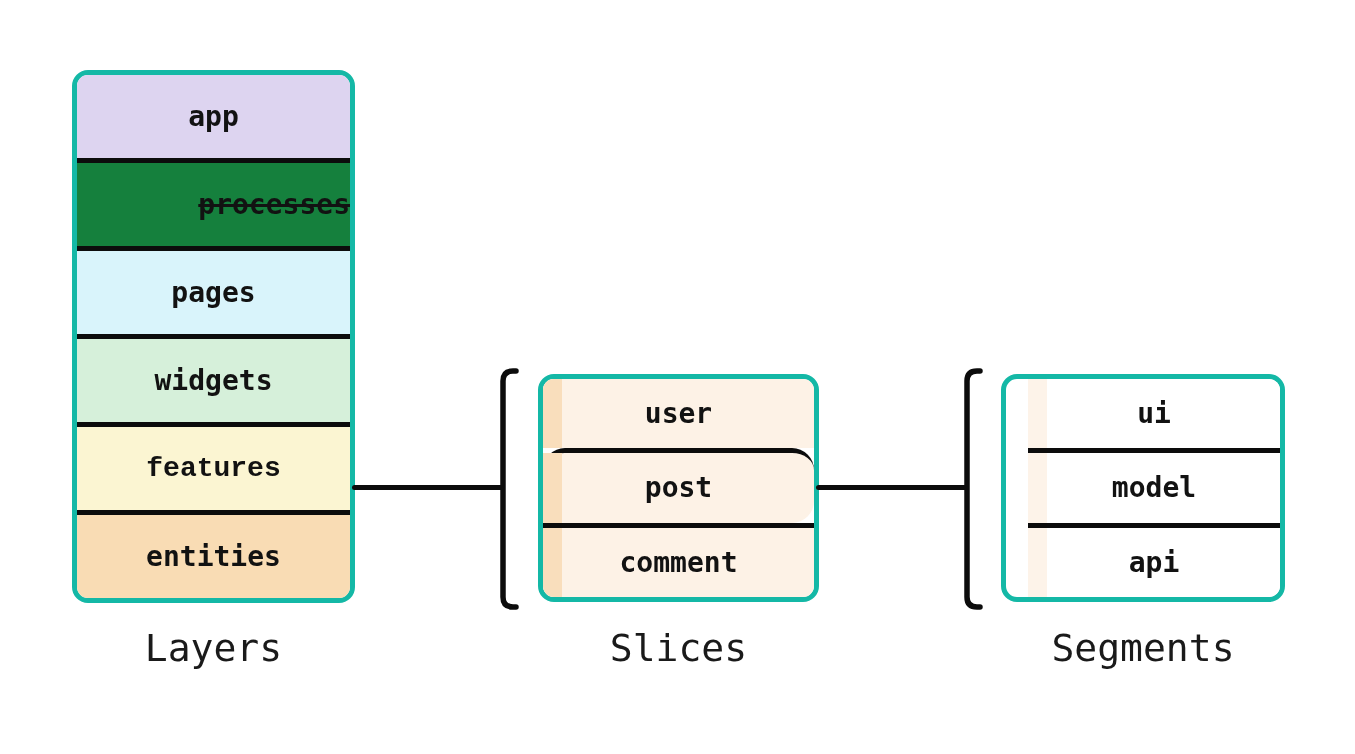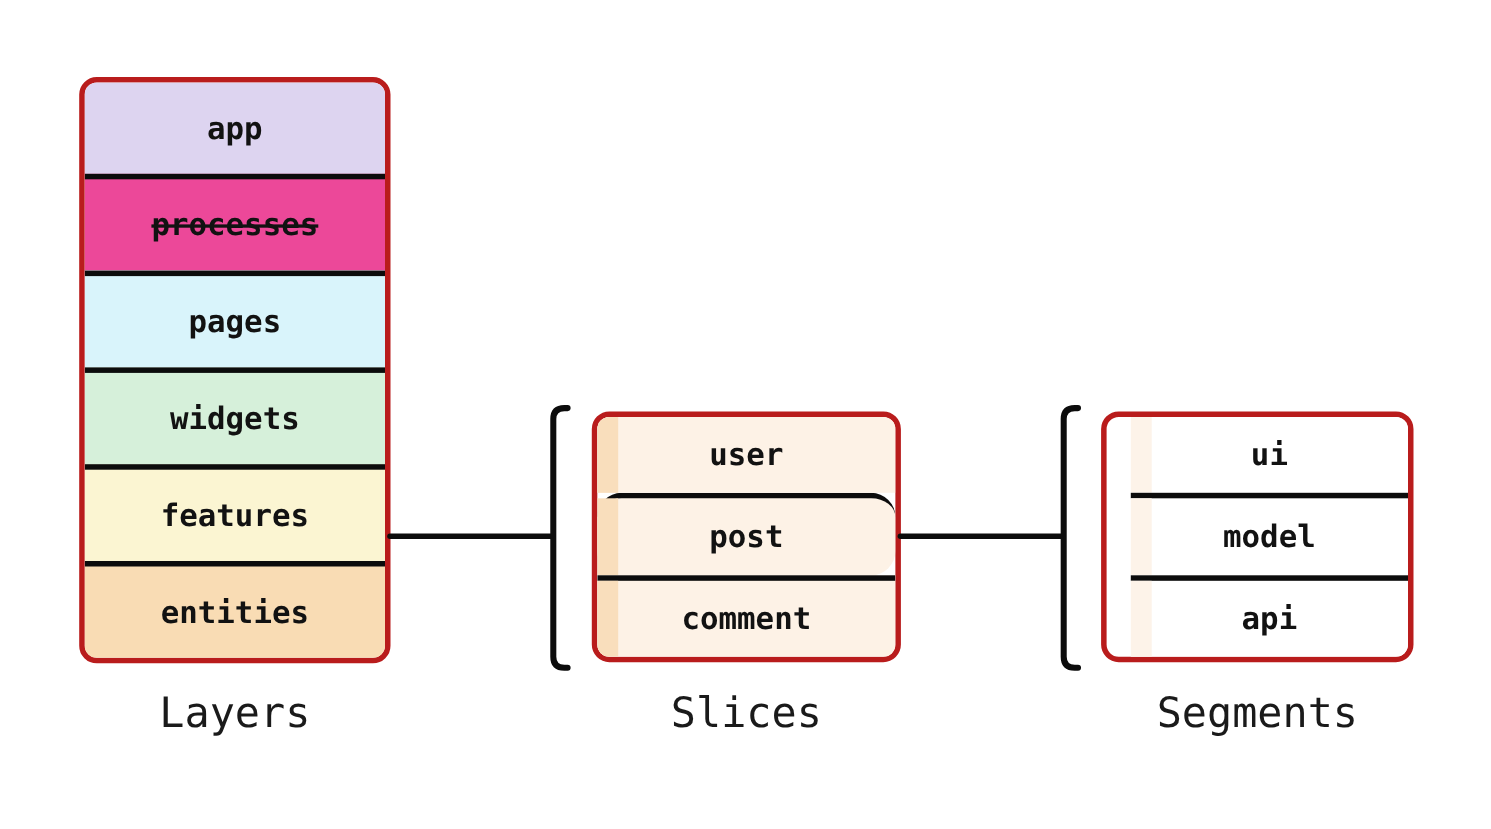--- a/index.html
+++ b/index.html
@@ -11,21 +11,21 @@
     position: relative;
     width: 1355px;
     height: 754px;
     background: #ffffff;
     overflow: hidden;
     font-family: "DejaVu Sans Mono", monospace;
   }
   .stack {
     position: absolute;
     box-sizing: border-box;
-    border: 5px solid #b91c1c;
+    border: 5px solid #14b8a6;
     border-radius: 16px;
     overflow: hidden;
     display: flex;
     flex-direction: column;
     background: #ffffff;
   }
   .row {
     flex: 1;
     position: relative;
     display: flex;
@@ -88,30 +88,30 @@
 </style>
 </head>
 <body>
 
 <div class="canvas">
 
   <div class="stack layers-box">
     <div class="row" style="background-color: rgb(221, 212, 240);">
       <span class="row-label">app</span>
     </div>
-    <div class="row" style="background-color: #ec4899;">
+    <div class="row" style="background-color: #15803d; justify-content: flex-end;">
       <span class="row-label strike">processes</span>
     </div>
     <div class="row" style="background-color: rgb(217, 244, 251);">
       <span class="row-label">pages</span>
     </div>
     <div class="row" style="background-color: rgb(214, 240, 218);">
       <span class="row-label">widgets</span>
     </div>
-    <div class="row" style="background-color: rgb(251, 245, 210);">
+    <div class="row" style="background-color: rgb(251, 245, 210); font-family: Liberation Mono, monospace;">
       <span class="row-label">features</span>
     </div>
     <div class="row" style="background-color: rgb(249, 220, 180);">
       <span class="row-label">entities</span>
     </div>
   </div>
 
   <div class="connector connector-1"></div>
 
   <svg class="bracket bracket-1" width="26" height="246" viewBox="0 0 26 246">

